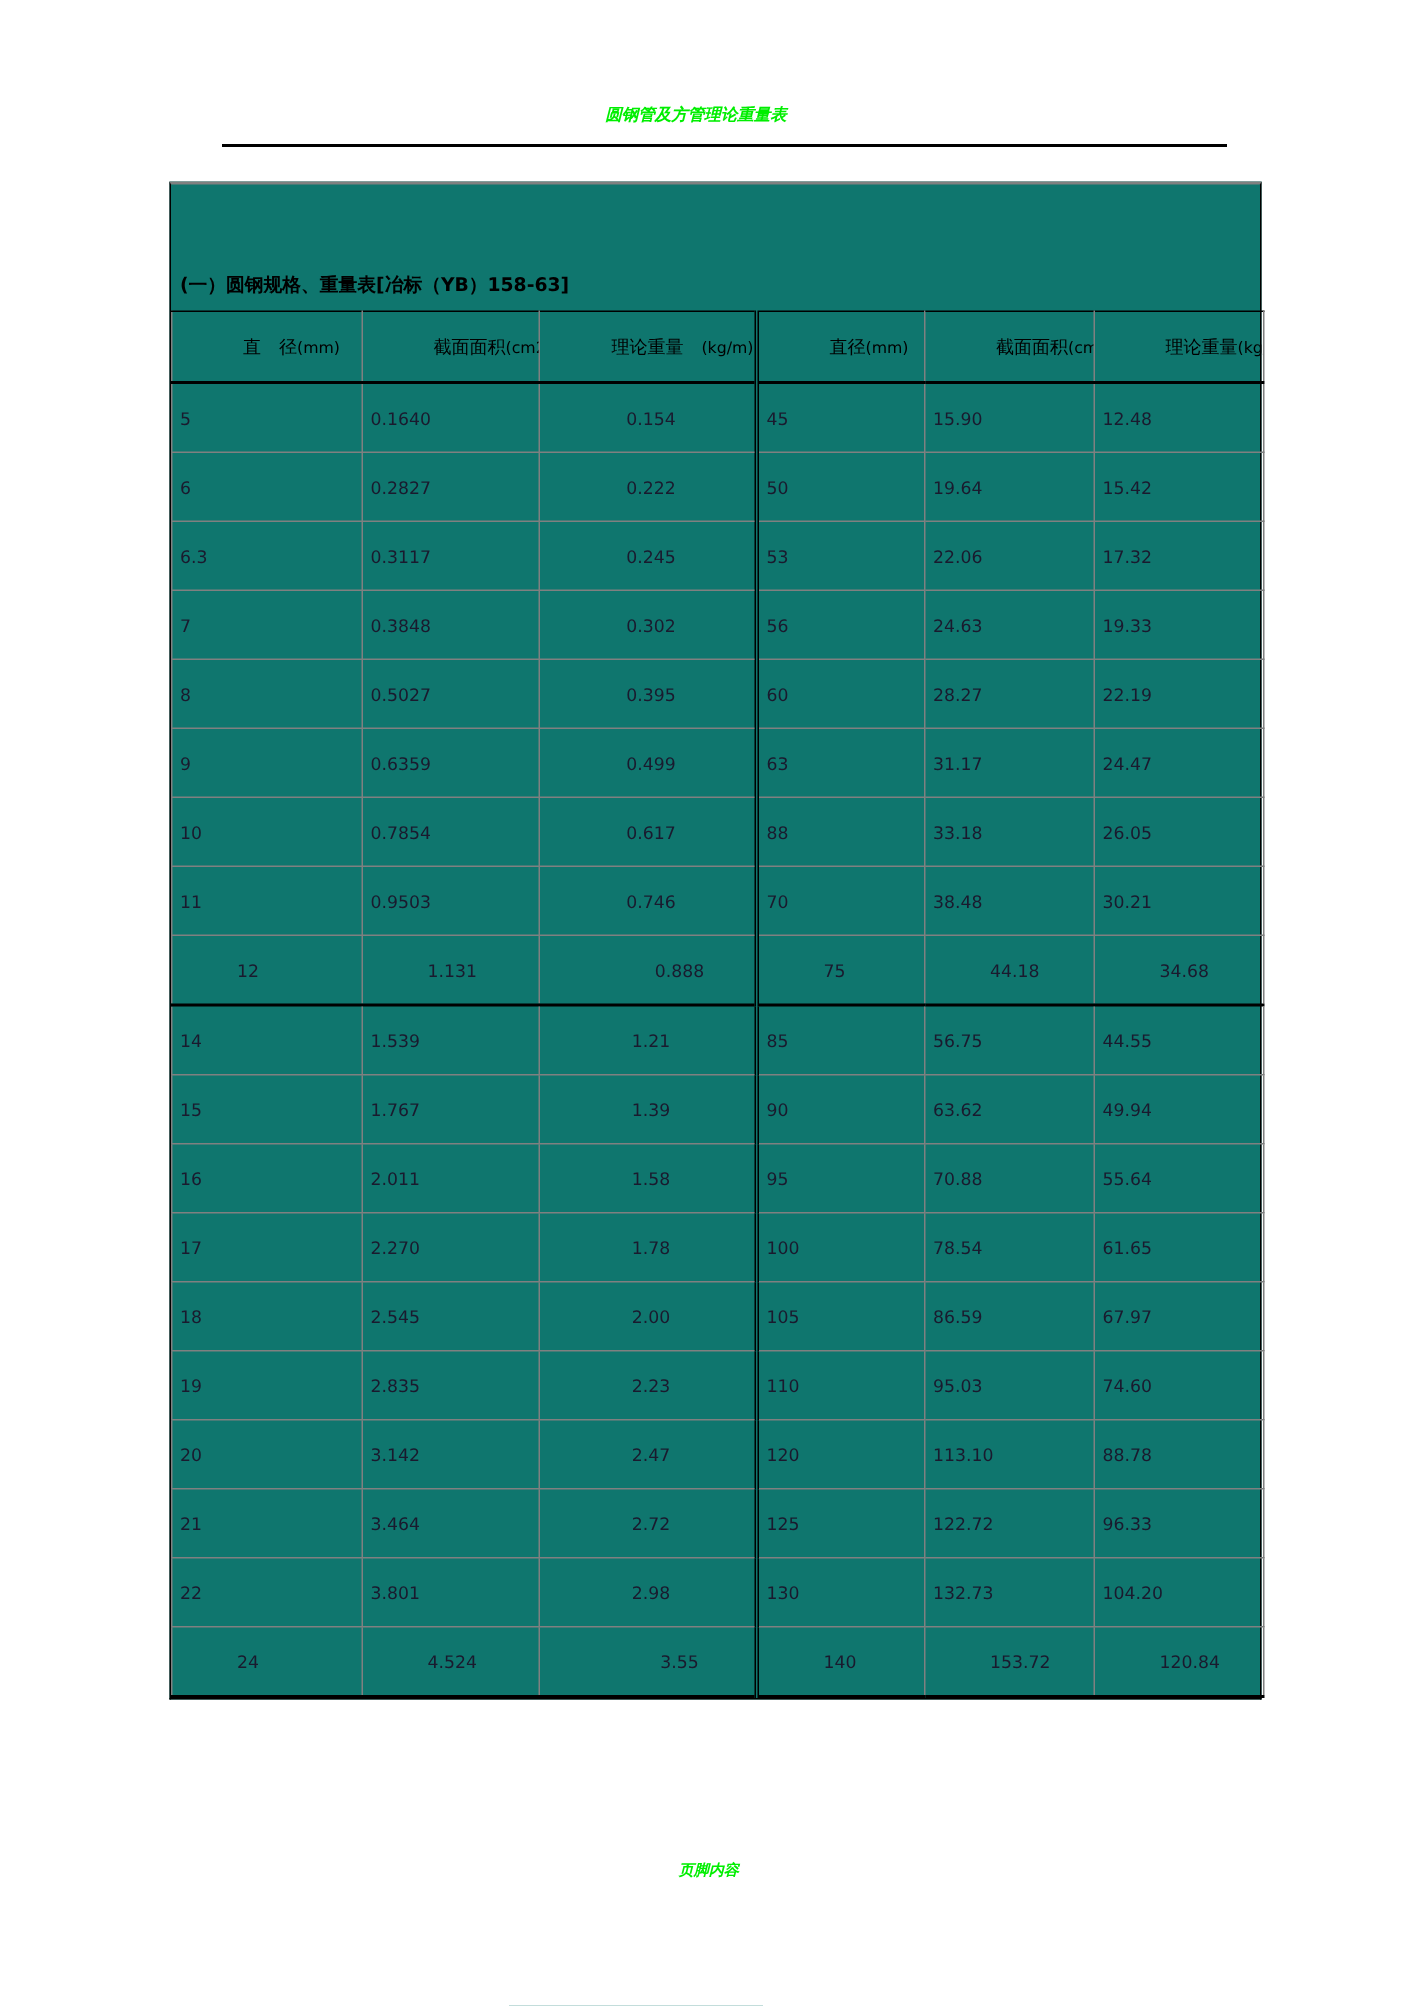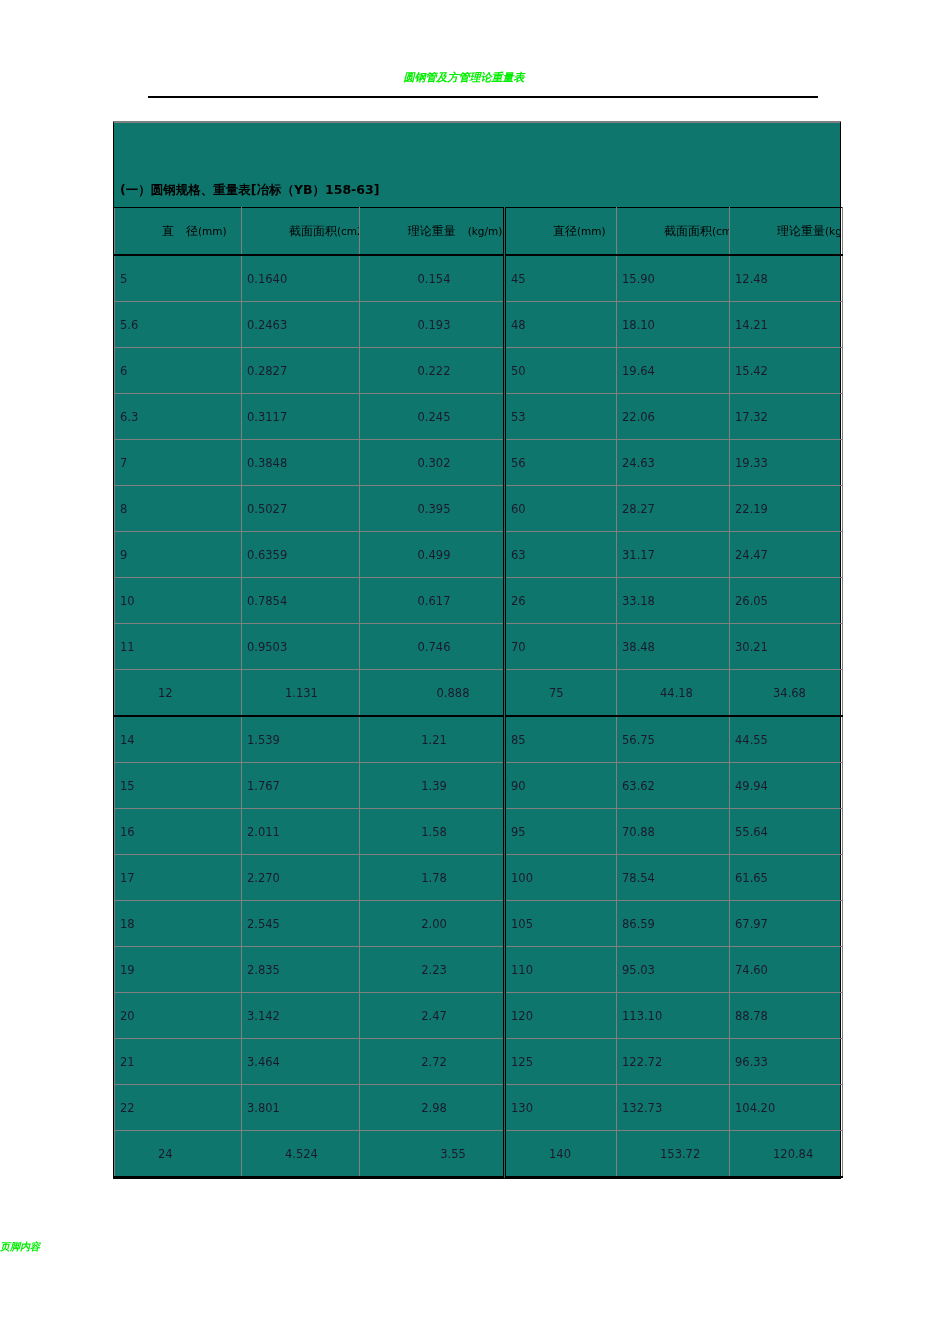--- a/index.html
+++ b/index.html
@@ -127,21 +127,21 @@
   .unit {
     font-size: 10.5px;
   }
 
   
   .page-footer {
     position: absolute;
     top: 1240px;
     left: 0;
     width: 945px;
-    text-align: left;
+    text-align: center;
     color: #00ee00;
     font-size: 10px;
     font-weight: bold;
     font-style: italic;
     white-space: nowrap;
   }
 </style>
 </head>
 <body>
 
@@ -176,28 +176,20 @@
       </tr>
     <tr>
           <td>5</td>
           <td>0.1640</td>
           <td class="gap-right">0.154</td>
           <td class="gap-left">45</td>
           <td>15.90</td>
           <td>12.48</td>
         </tr>
         <tr>
-          <td>5.6</td>
-          <td>0.2463</td>
-          <td class="gap-right">0.193</td>
-          <td class="gap-left">48</td>
-          <td>18.10</td>
-          <td>14.21</td>
-        </tr>
-        <tr>
           <td>6</td>
           <td>0.2827</td>
           <td class="gap-right">0.222</td>
           <td class="gap-left">50</td>
           <td>19.64</td>
           <td>15.42</td>
         </tr>
         <tr>
           <td>6.3</td>
           <td>0.3117</td>
@@ -227,21 +219,21 @@
           <td>0.6359</td>
           <td class="gap-right">0.499</td>
           <td class="gap-left">63</td>
           <td>31.17</td>
           <td>24.47</td>
         </tr>
         <tr>
           <td>10</td>
           <td>0.7854</td>
           <td class="gap-right">0.617</td>
-          <td class="gap-left">26</td>
+          <td class="gap-left">88</td>
           <td>33.18</td>
           <td>26.05</td>
         </tr>
         <tr>
           <td>11</td>
           <td>0.9503</td>
           <td class="gap-right">0.746</td>
           <td class="gap-left">70</td>
           <td>38.48</td>
           <td>30.21</td>

